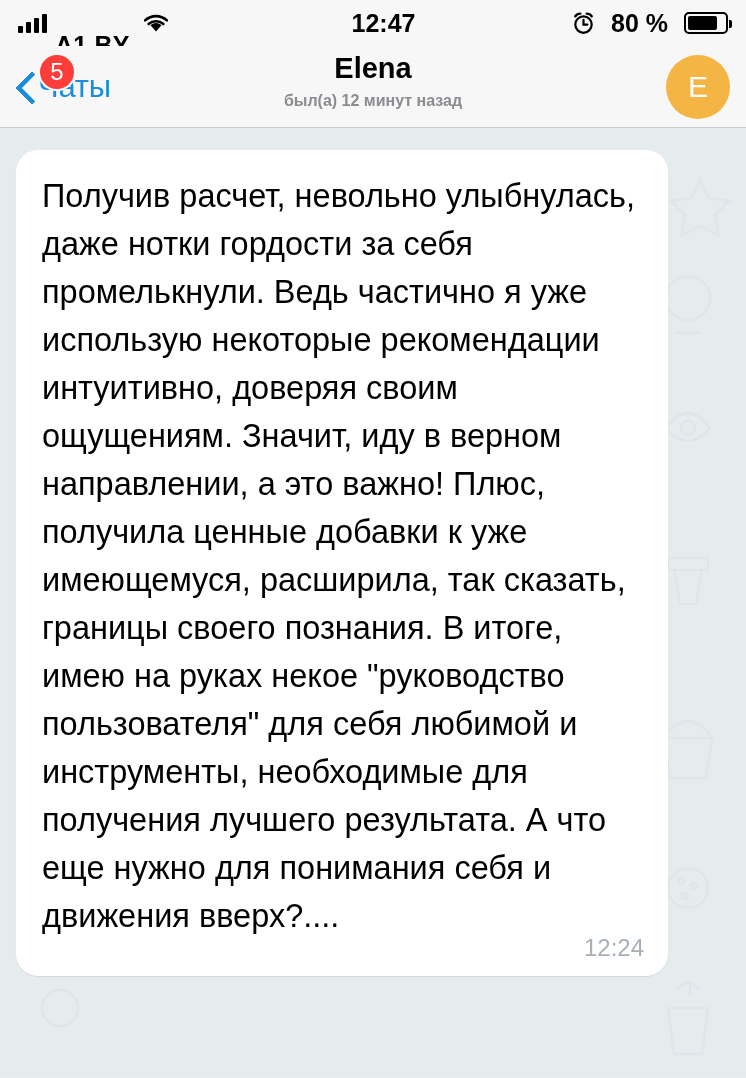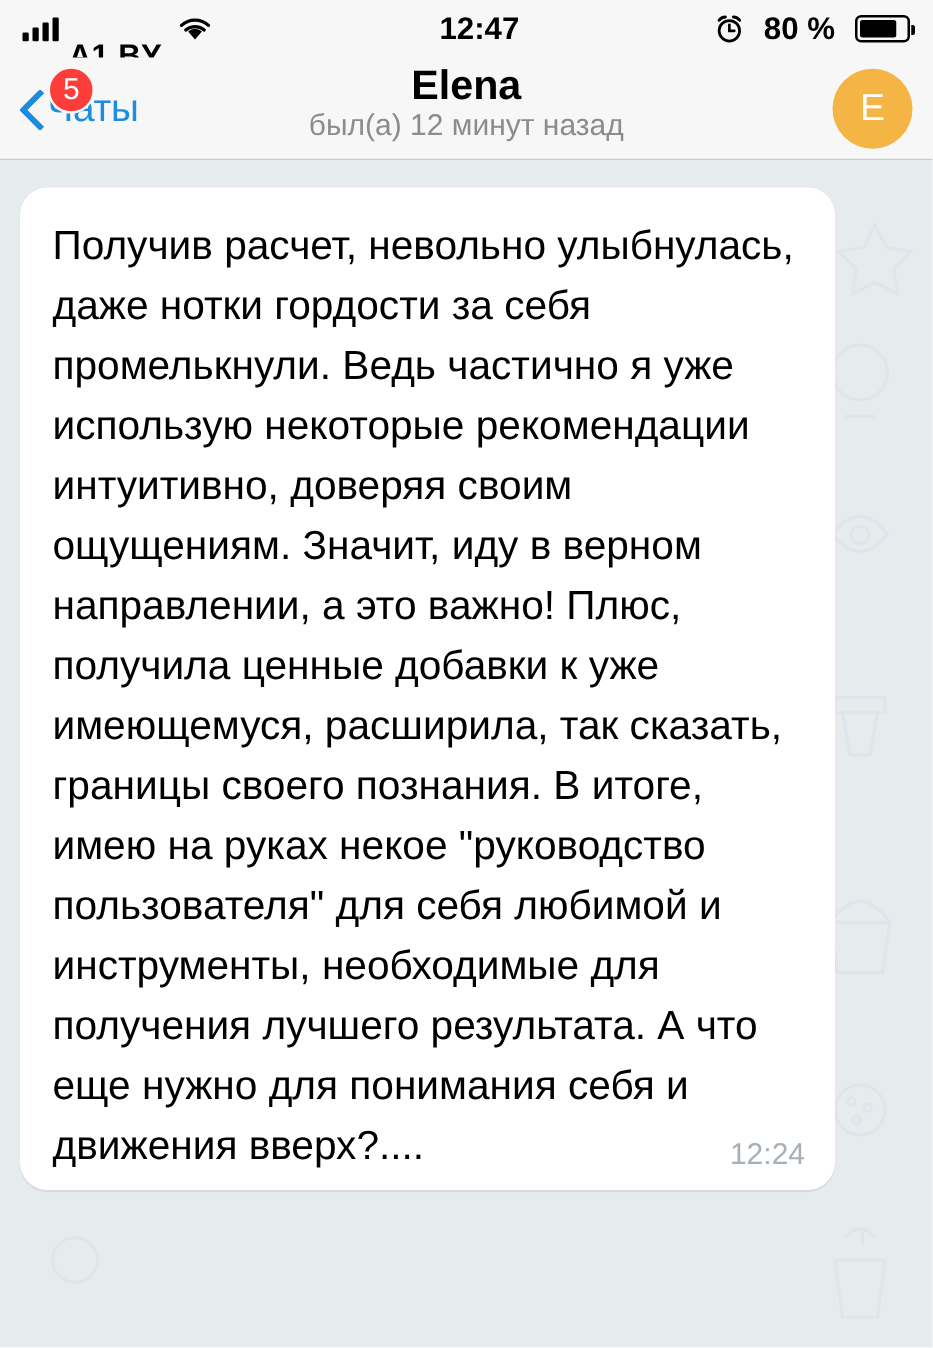--- a/index.html
+++ b/index.html
@@ -167,29 +167,30 @@
     border: 2px solid #f7f7f7;
   }
   .nav-center {
     position: absolute;
     left: 0; right: 0;
     top: 4px;
     text-align: center;
     pointer-events: none;
   }
   .nav-title {
-    font-size: 33px;
+    font-size: 29px;
     font-weight: 600;
     color: #000;
     line-height: 36px;
   }
   .nav-sub {
-    font-size: 24px;
+    font-size: 16px;
     color: #8b8b90;
     line-height: 30px;
+    font-weight: bold;
   }
   .avatar {
     position: absolute;
     right: 16px;
     top: 9px;
     width: 64px;
     height: 64px;
     border-radius: 50%;
     background: #f5b544;
     color: #fff;
@@ -210,21 +211,21 @@
     position: absolute;
     inset: 0;
     opacity: 0.5;
     pointer-events: none;
   }
   .bubble {
     position: relative;
     margin: 22px 78px 0 16px;
     background: #fff;
     border-radius: 22px;
-    padding: 22px 26px 12px 26px;
+    padding: 22px 26px 36px 26px;
     box-shadow: 0 1px 1px rgba(0,0,0,0.08);
   }
   .bubble-text {
     font-size: 32.5px;
     line-height: 48px;
     color: #000;
     white-space: pre-wrap;
     word-wrap: break-word;
   }
   .bubble-time {

